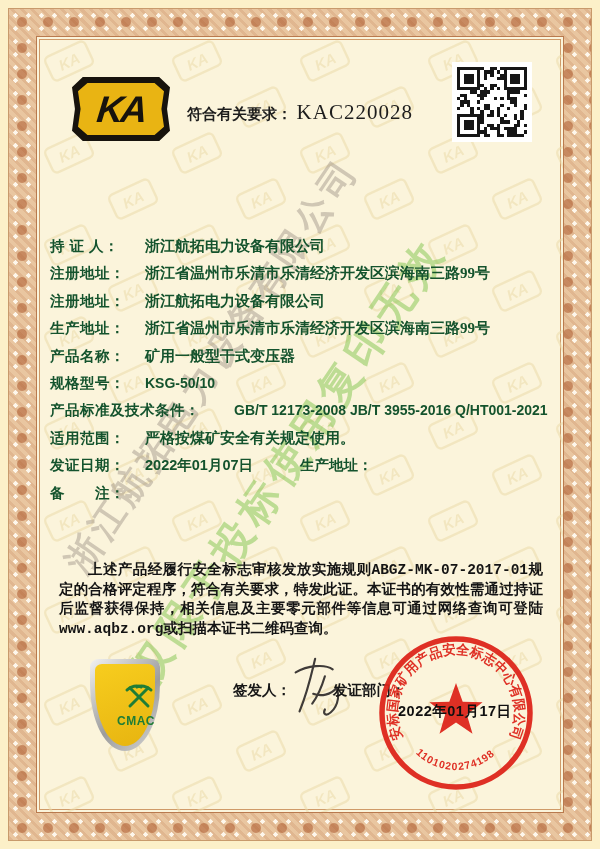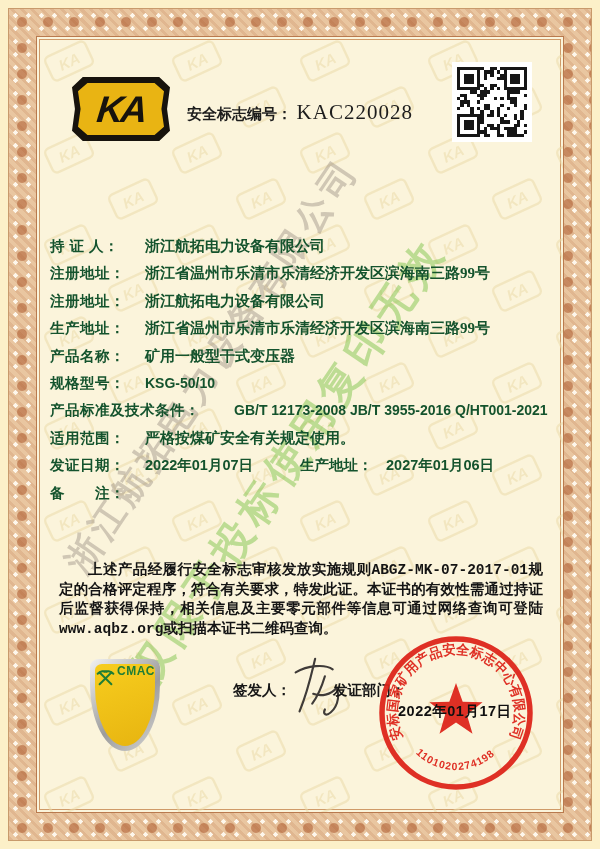--- a/index.html
+++ b/index.html
@@ -61,21 +61,21 @@
     font-family:Liberation Mono, monospace;font-weight:700;font-size:14.5px;line-height:19.5px;
     text-align:justify;text-indent:2em;}
 
   
   .shield{position:absolute;left:90px;top:659px;width:70px;height:92px;z-index:5;
     background:linear-gradient(135deg,#f2f2f2,#9c9c9c 55%,#d8d8d8);
     border-radius:9px 9px 50% 50% / 8px 8px 72% 72%;
     display:flex;align-items:center;justify-content:center;}
   .shield-in{width:60px;height:82px;background:linear-gradient(160deg,#f7cd1e,#e7b410);
     border-radius:7px 7px 50% 50% / 6px 6px 72% 72%;
-    display:flex;align-items:flex-start;justify-content:center;gap:1px;}
+    display:flex;flex-direction:column;align-items:flex-end;justify-content:center;gap:1px;}
   .cmac-txt{font-size:12px;font-weight:900;color:#1f7d36;letter-spacing:.5px;}
 
   .siglabel{position:absolute;left:233px;top:681px;font-size:14.5px;font-weight:700;color:#161616;z-index:5;}
   .deptlabel{position:absolute;left:333px;top:681px;font-size:14.5px;font-weight:700;color:#161616;z-index:5;}
   .signature{position:absolute;left:282px;top:652px;width:78px;height:72px;z-index:5;}
   .signame{position:absolute;opacity:0;font-size:1px;}
 
   .stamp{position:absolute;left:376px;top:633px;width:160px;height:160px;z-index:6;opacity:.93;}
   .stampdate{position:absolute;left:398px;top:702px;font-size:14.5px;font-weight:700;color:#101010;z-index:7;letter-spacing:.5px;}
 </style>
@@ -108,21 +108,21 @@
 
   <div class="ka">
     <div class="ka-outer">
       <div class="ka-inner">
         <span class="ka-text">KA</span>
       </div>
     </div>
   </div>
 
   <div class="certno">
-    <span class="lbl">安全标志编号：</span>
+    <span class="lbl">符合有关要求：</span>
     <span class="val">KAC220028</span>
   </div>
 
   <div class="qr">
     <div class="qr-grid">
         <div class="qm d"></div>
         <div class="qm d"></div>
         <div class="qm d"></div>
         <div class="qm d"></div>
         <div class="qm d"></div>
@@ -596,21 +596,20 @@
       <span class="fvalue hei">GB/T 12173-2008 JB/T 3955-2016 Q/HT001-2021</span>
     </div>
     <div class="frow">
       <span class="flabel">适用范围：</span>
       <span class="fvalue kai">严格按煤矿安全有关规定使用。</span>
     </div>
     <div class="frow">
       <span class="flabel">发证日期：</span>
       <span class="fvalue date v1">2022年01月07日</span>
       <span class="flabel2">生产地址：</span>
-      <span class="fvalue date">2027年01月06日</span>
     </div>
     <div class="frow">
       <span class="flabel">备　　注：</span>
     </div>
   </div>
 
   <div class="statement">上述产品经履行安全标志审核发放实施规则ABGZ-MK-07-2017-01规定的合格评定程序，符合有关要求，特发此证。本证书的有效性需通过持证后监督获得保持，相关信息及主要零元部件等信息可通过网络查询可登陆www.aqbz.org或扫描本证书二维码查询。</div>
 
   <div class="shield">
     <div class="shield-in">

